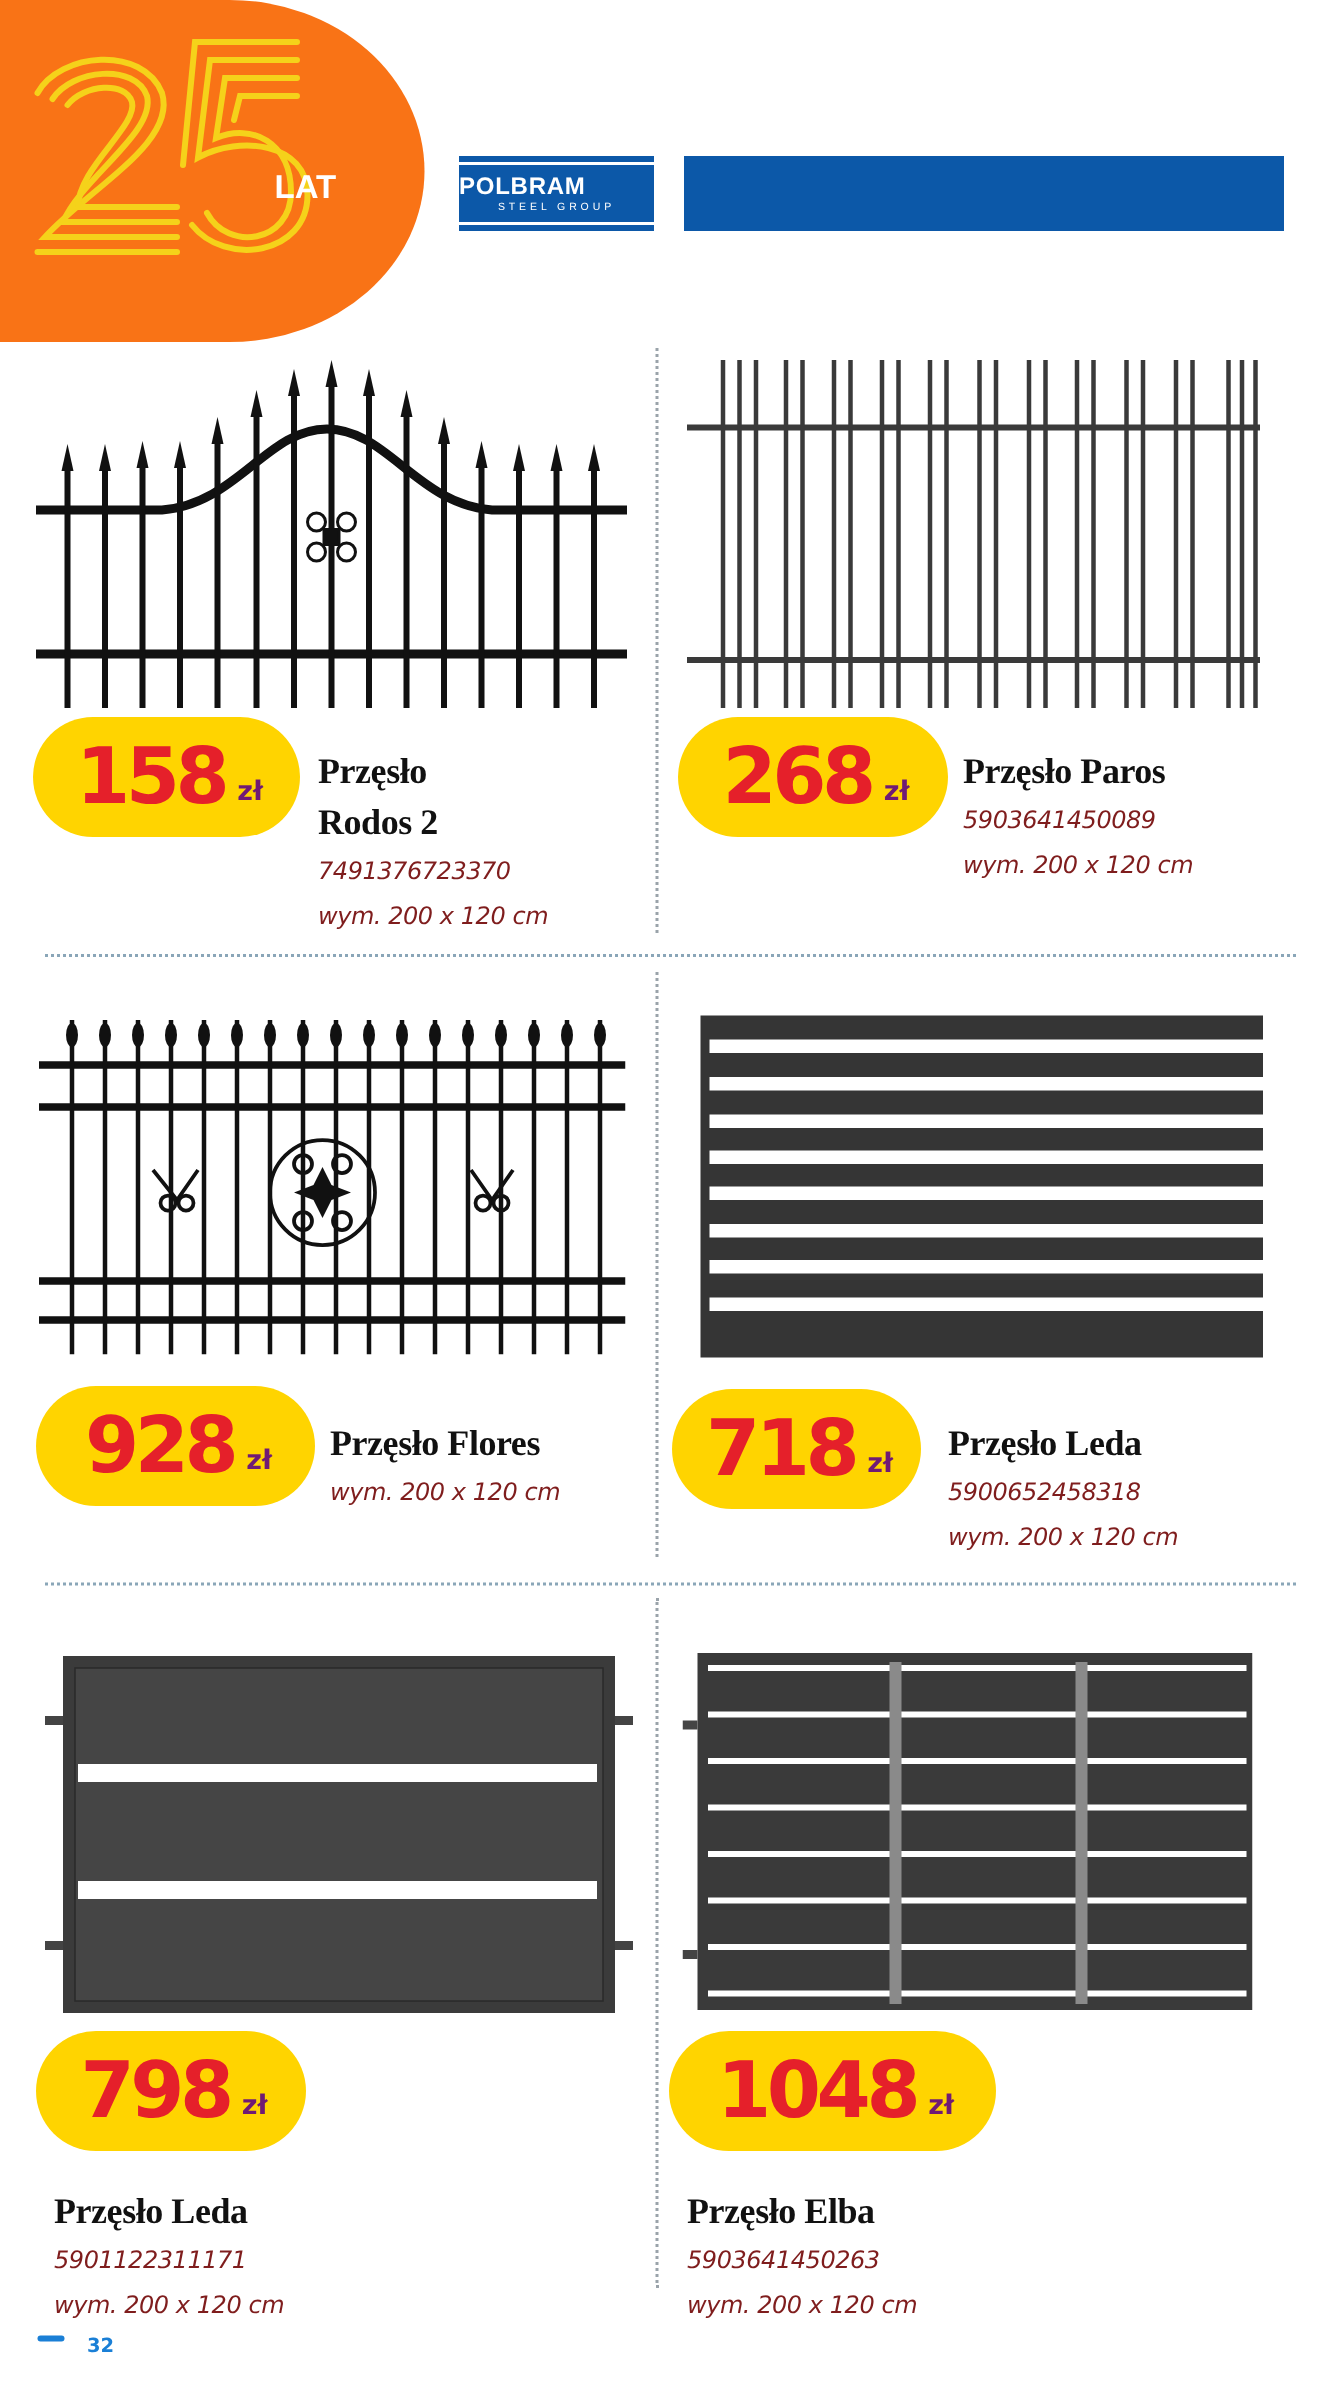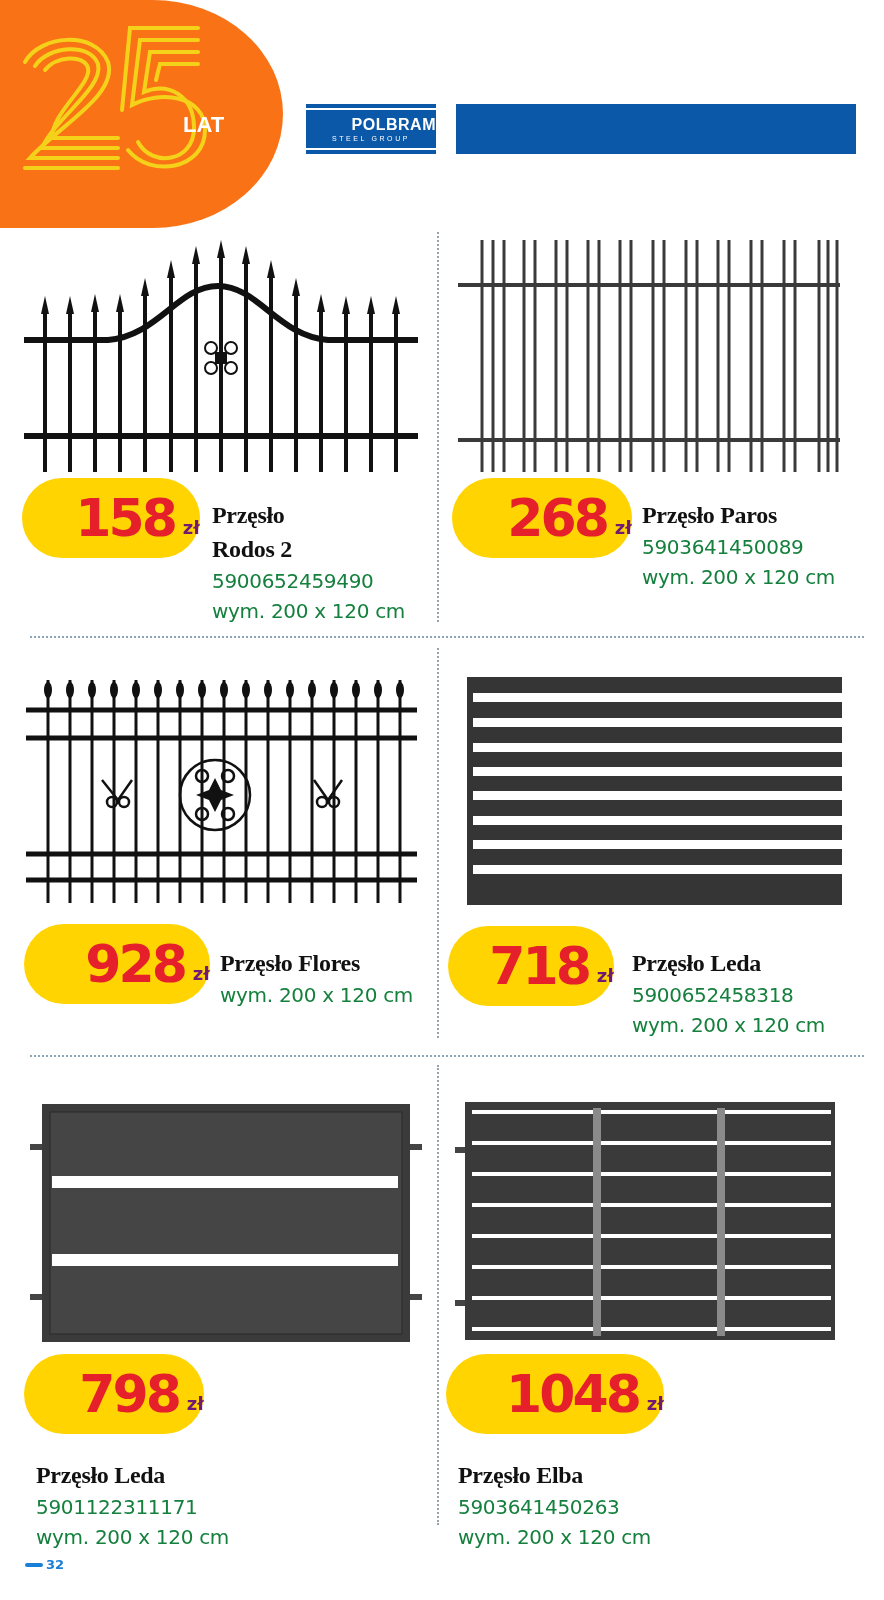--- a/index.html
+++ b/index.html
@@ -6,44 +6,44 @@
   html, body { width: 884px; height: 1600px; background: #ffffff; overflow: hidden; }
   body { position: relative; font-family: "DejaVu Sans", sans-serif; color: #111; }
 
   .badge-25 { position: absolute; left: 0; top: 0; width: 283px; height: 228px;
     background: #f97316; border-radius: 0 130px 130px 0 / 0 114px 114px 0; }
   .badge-25 svg { position: absolute; left: 0; top: 0; }
 
   .brand-logo { position: absolute; left: 306px; top: 104px; width: 130px; height: 50px;
     background: #0c58a8; }
   .brand-logo .ln { position: absolute; left: 0; right: 0; height: 2px; background: #fff; }
-  .brand-logo .name { position: absolute; left: 0; right: 0; top: 12px; text-align: right;
+  .brand-logo .name { position: absolute; left: 0; right: 0; top: 12px; text-align: left;
     color: #fff; font-weight: bold; font-size: 16px; letter-spacing: 0.5px; font-family: "Liberation Sans", sans-serif; }
   .brand-logo .sub { position: absolute; left: 0; right: 0; top: 31px; text-align: center;
     color: #fff; font-size: 7px; letter-spacing: 2.6px; font-family: "Liberation Sans", sans-serif; }
   .brand-bar { position: absolute; left: 456px; top: 104px; width: 400px; height: 50px; background: #0c58a8; }
 
   .vdiv { position: absolute; left: 437px; width: 0; border-left: 2px dotted #9aa3aa; }
   .hdiv { position: absolute; left: 30px; width: 834px; height: 0; border-top: 2px dotted #8aa6b8; }
 
   .fence { position: absolute; }
   .price { position: absolute; height: 80px; background: #ffd400; border-radius: 40px;
-    display: flex; align-items: center; justify-content: flex-end; padding-left: 4px; }
+    display: flex; align-items: center; justify-content: center; padding-left: 4px; }
   .price .num { font-family: "DejaVu Sans", sans-serif; font-weight: bold; color: #e5202a;
     font-size: 52px; letter-spacing: -3px; line-height: 1; }
   .price .cur { font-family: "DejaVu Sans", sans-serif; font-weight: bold; color: #701a75;
     font-size: 18px; margin-left: 8px; margin-top: 18px; }
 
   .info { position: absolute; }
   .info .title { font-family: Liberation Serif, serif; font-weight: bold; font-size: 24px;
     line-height: 34px; color: #111; letter-spacing: -0.3px; }
-  .info .ean, .info .dim { font-family: "DejaVu Sans", sans-serif; font-size: 20px;
-    line-height: 30px; color: #15803d; letter-spacing: -0.3px; }
-
-  .page-num { position: absolute; left: 25px; top: 1557px; display: flex; align-items: center; }
+  .info .ean, .info .dim { font-family: "DejaVu Sans", sans-serif; font-size: 16px;
+    line-height: 30px; color: #7f1d1d; letter-spacing: -0.3px; font-style: italic; }
+
+  .page-num { position: absolute; left: 25px; top: 1557px; display: flex; align-items: flex-start; gap: 12px; }
   .page-num .dash { width: 18px; height: 4px; background: #1a7fd6; border-radius: 2px; margin-right: 3px; }
   .page-num .n { font-family: "DejaVu Sans", sans-serif; font-weight: bold; color: #1a7fd6; font-size: 13px; }
 </style>
 </head>
 <body>
 
 <div class="badge-25">
   <svg width="283" height="228" viewBox="0 0 283 228">
     <g fill="none" stroke="#f5d21a" stroke-width="4" stroke-linecap="round">
       <path d="M25 62 C 40 35, 95 30, 108 62 C 118 95, 60 125, 30 158 L 118 158"></path>
@@ -122,21 +122,21 @@
     </g>
   </svg>
 </div>
 <div class="price" style="left:22px;top:478px;width:178px">
   <span class="num">158</span>
   <span class="cur">zł</span>
 </div>
 <div class="info" style="left:212px;top:498px">
   <div class="title">Przęsło</div>
   <div class="title">Rodos 2</div>
-  <div class="ean">5900652459490</div>
+  <div class="ean">7491376723370</div>
   <div class="dim">wym. 200 x 120 cm</div>
 </div>
 
 <div class="fence" style="left:458px;top:240px">
   <svg width="382" height="232" viewBox="0 0 382 232">
     <g stroke="#3a3a3a" stroke-width="3">
       <line x1="0" y1="45" x2="382" y2="45" stroke-width="4"></line>
       <line x1="0" y1="200" x2="382" y2="200" stroke-width="4"></line>
       <line x1="24" y1="0" x2="24" y2="232"></line>
         <line x1="35" y1="0" x2="35" y2="232"></line>

